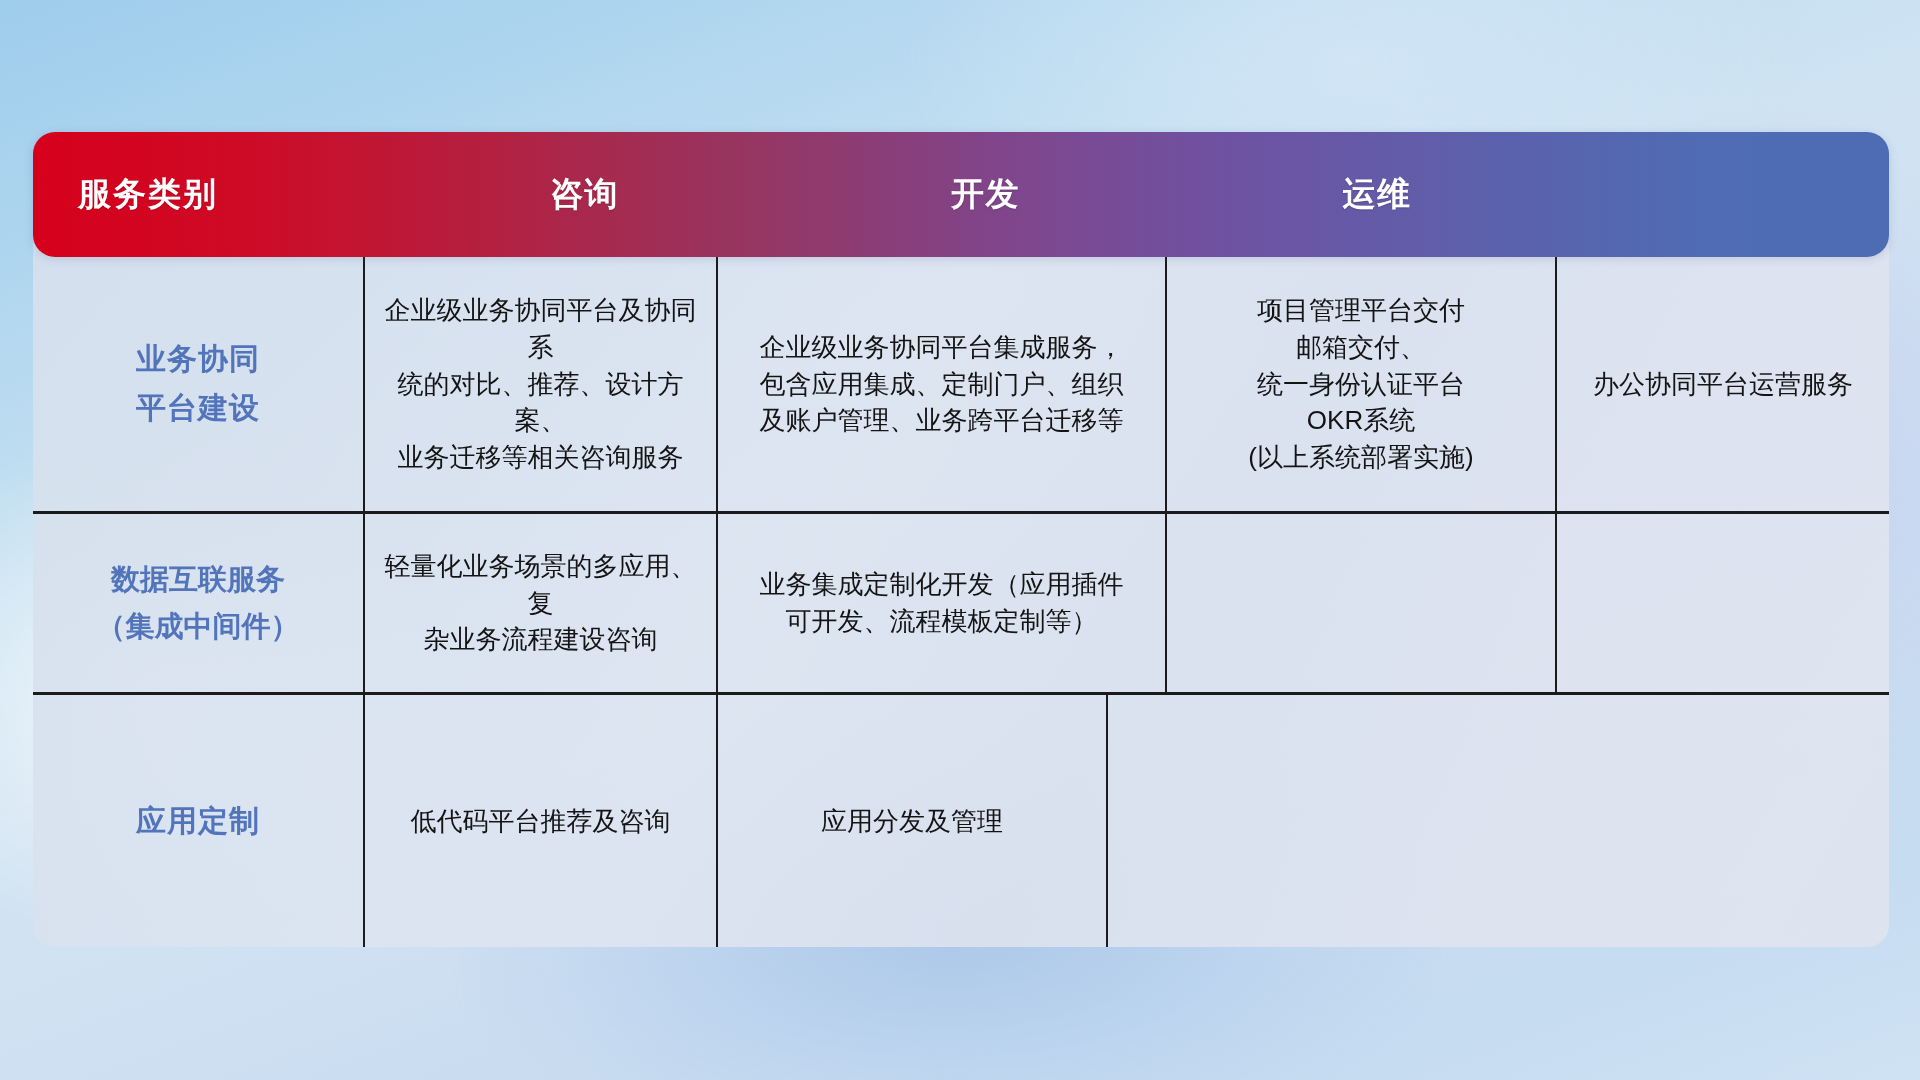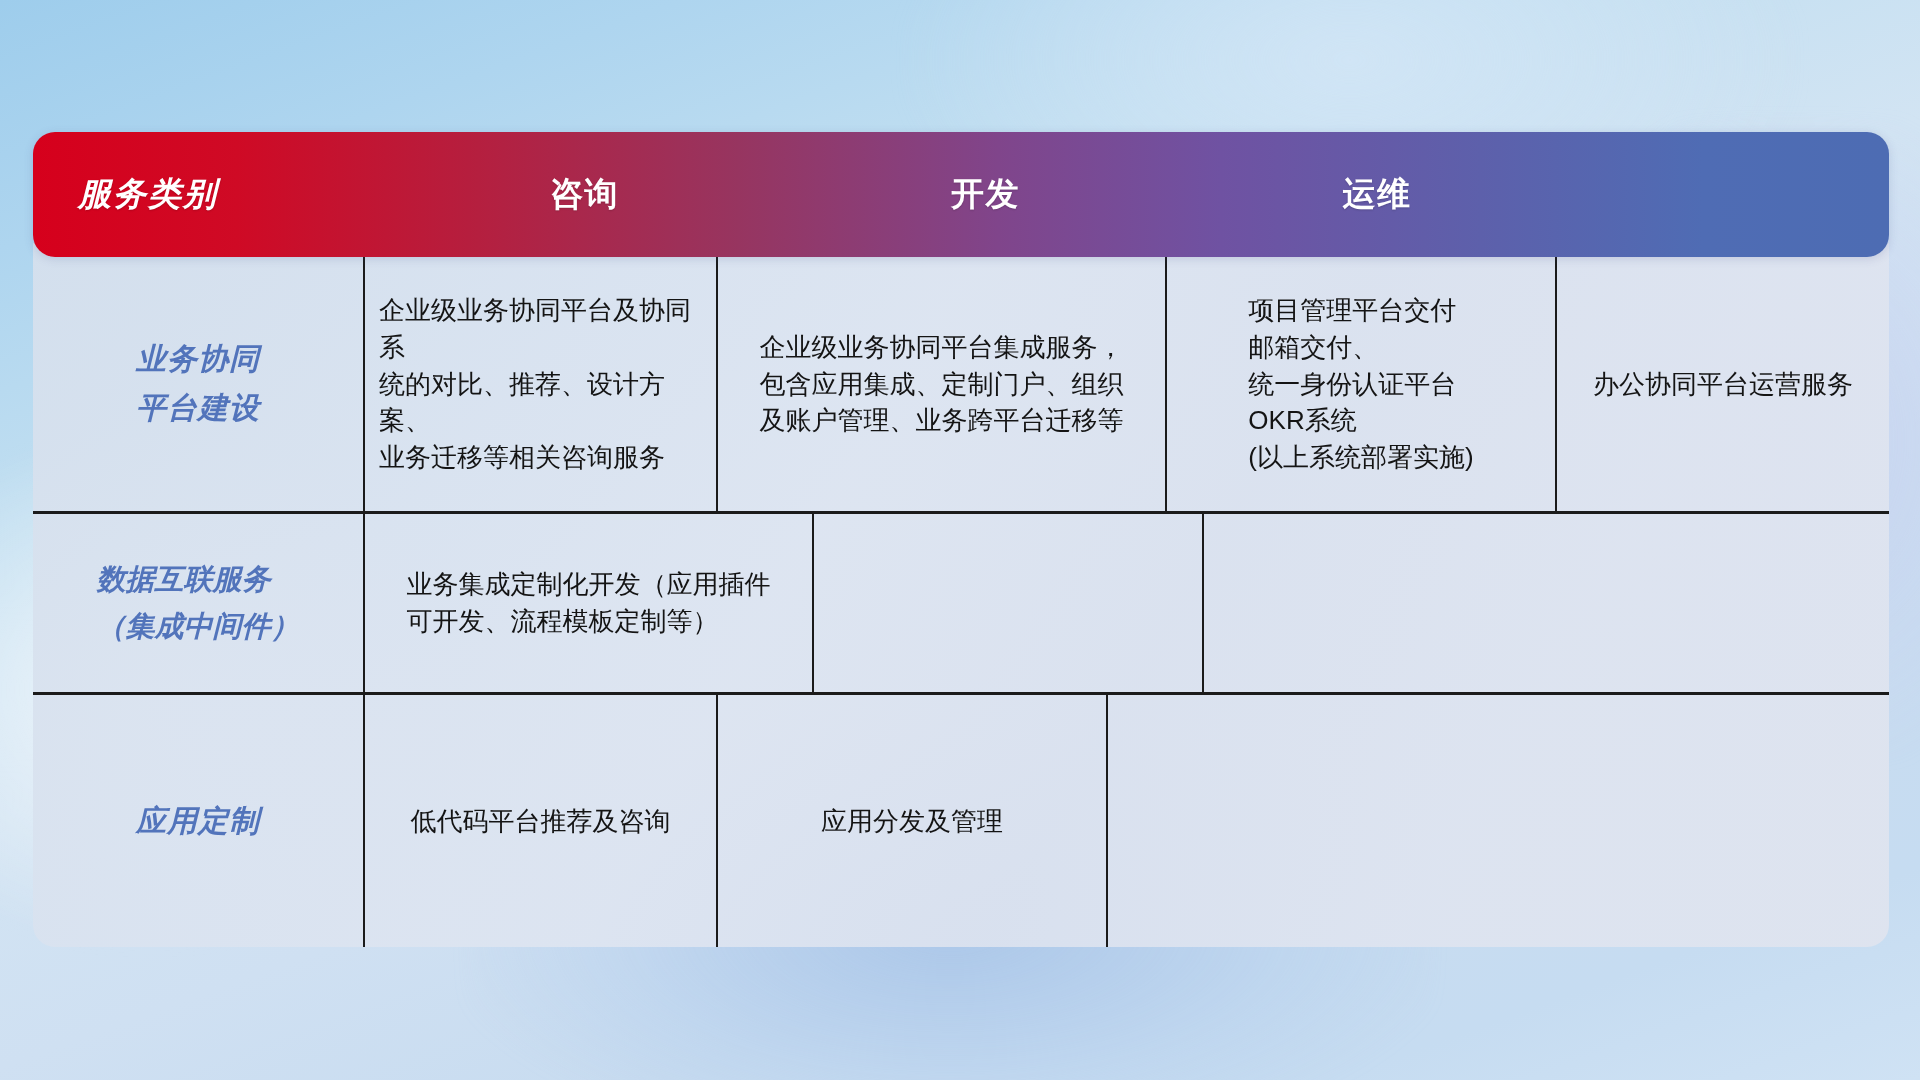--- a/index.html
+++ b/index.html
@@ -117,42 +117,42 @@
   }
   .brow + .brow { border-top: 3px solid #1b1b1b; }
   .brow.r1 { height: 254px; }
   .brow.r2 { height: 178px; }
   .brow.r3 { height: 252px; }
 
   .bcell {
     display: flex;
     align-items: center;
     justify-content: center;
-    text-align: left;
+    text-align: center;
     box-sizing: border-box;
     padding: 6px 14px;
     font-size: 26px;
     line-height: 1.42;
     color: #141414;
     white-space: pre-line;
   }
   .bcell + .bcell { border-left: 2.5px solid #1b1b1b; }
   .bcell.cat {
     font-size: 30px;
     font-weight: bold;
     color: #5274bb;
     letter-spacing: 1px;
     line-height: 1.62;
     border-left: none;
     border-radius: 29px;
   }
   .bcell.cat.wide { font-size: 29px; letter-spacing: 0px; }
 
   
-  .col0 { width: 330px; flex: 0 0 330px; font-style: italic; }
+  .col0 { width: 330px; flex: 0 0 330px; }
   .col1 { width: 353px; flex: 0 0 353px; }
   .col2 { width: 449px; flex: 0 0 449px; }
   .col3 { width: 390px; flex: 0 0 390px; }
   .col4 { width: 334px; flex: 0 0 334px; }
 
   
   .brow.r1 .bcell + .bcell { border-left-color: #1b1b1b; }
 </style>
 </head>
 <body>
@@ -187,20 +187,22 @@
 邮箱交付、
 统一身份认证平台
 OKR系统
 (以上系统部署实施)</div>
       <div class="bcell col4">办公协同平台运营服务</div>
     </div>
 
     <div class="brow r2">
       <div class="bcell cat wide col0">数据互联服务
 （集成中间件）</div>
+      <div class="bcell col1">轻量化业务场景的多应用、复
+杂业务流程建设咨询</div>
       <div class="bcell col2">业务集成定制化开发（应用插件
 可开发、流程模板定制等）</div>
       <div class="bcell col3"></div>
       <div class="bcell col4"></div>
     </div>
 
     <div class="brow r3">
       <div class="bcell cat col0">应用定制</div>
       <div class="bcell col1">低代码平台推荐及咨询</div>
       <div class="bcell col3">应用分发及管理</div>

